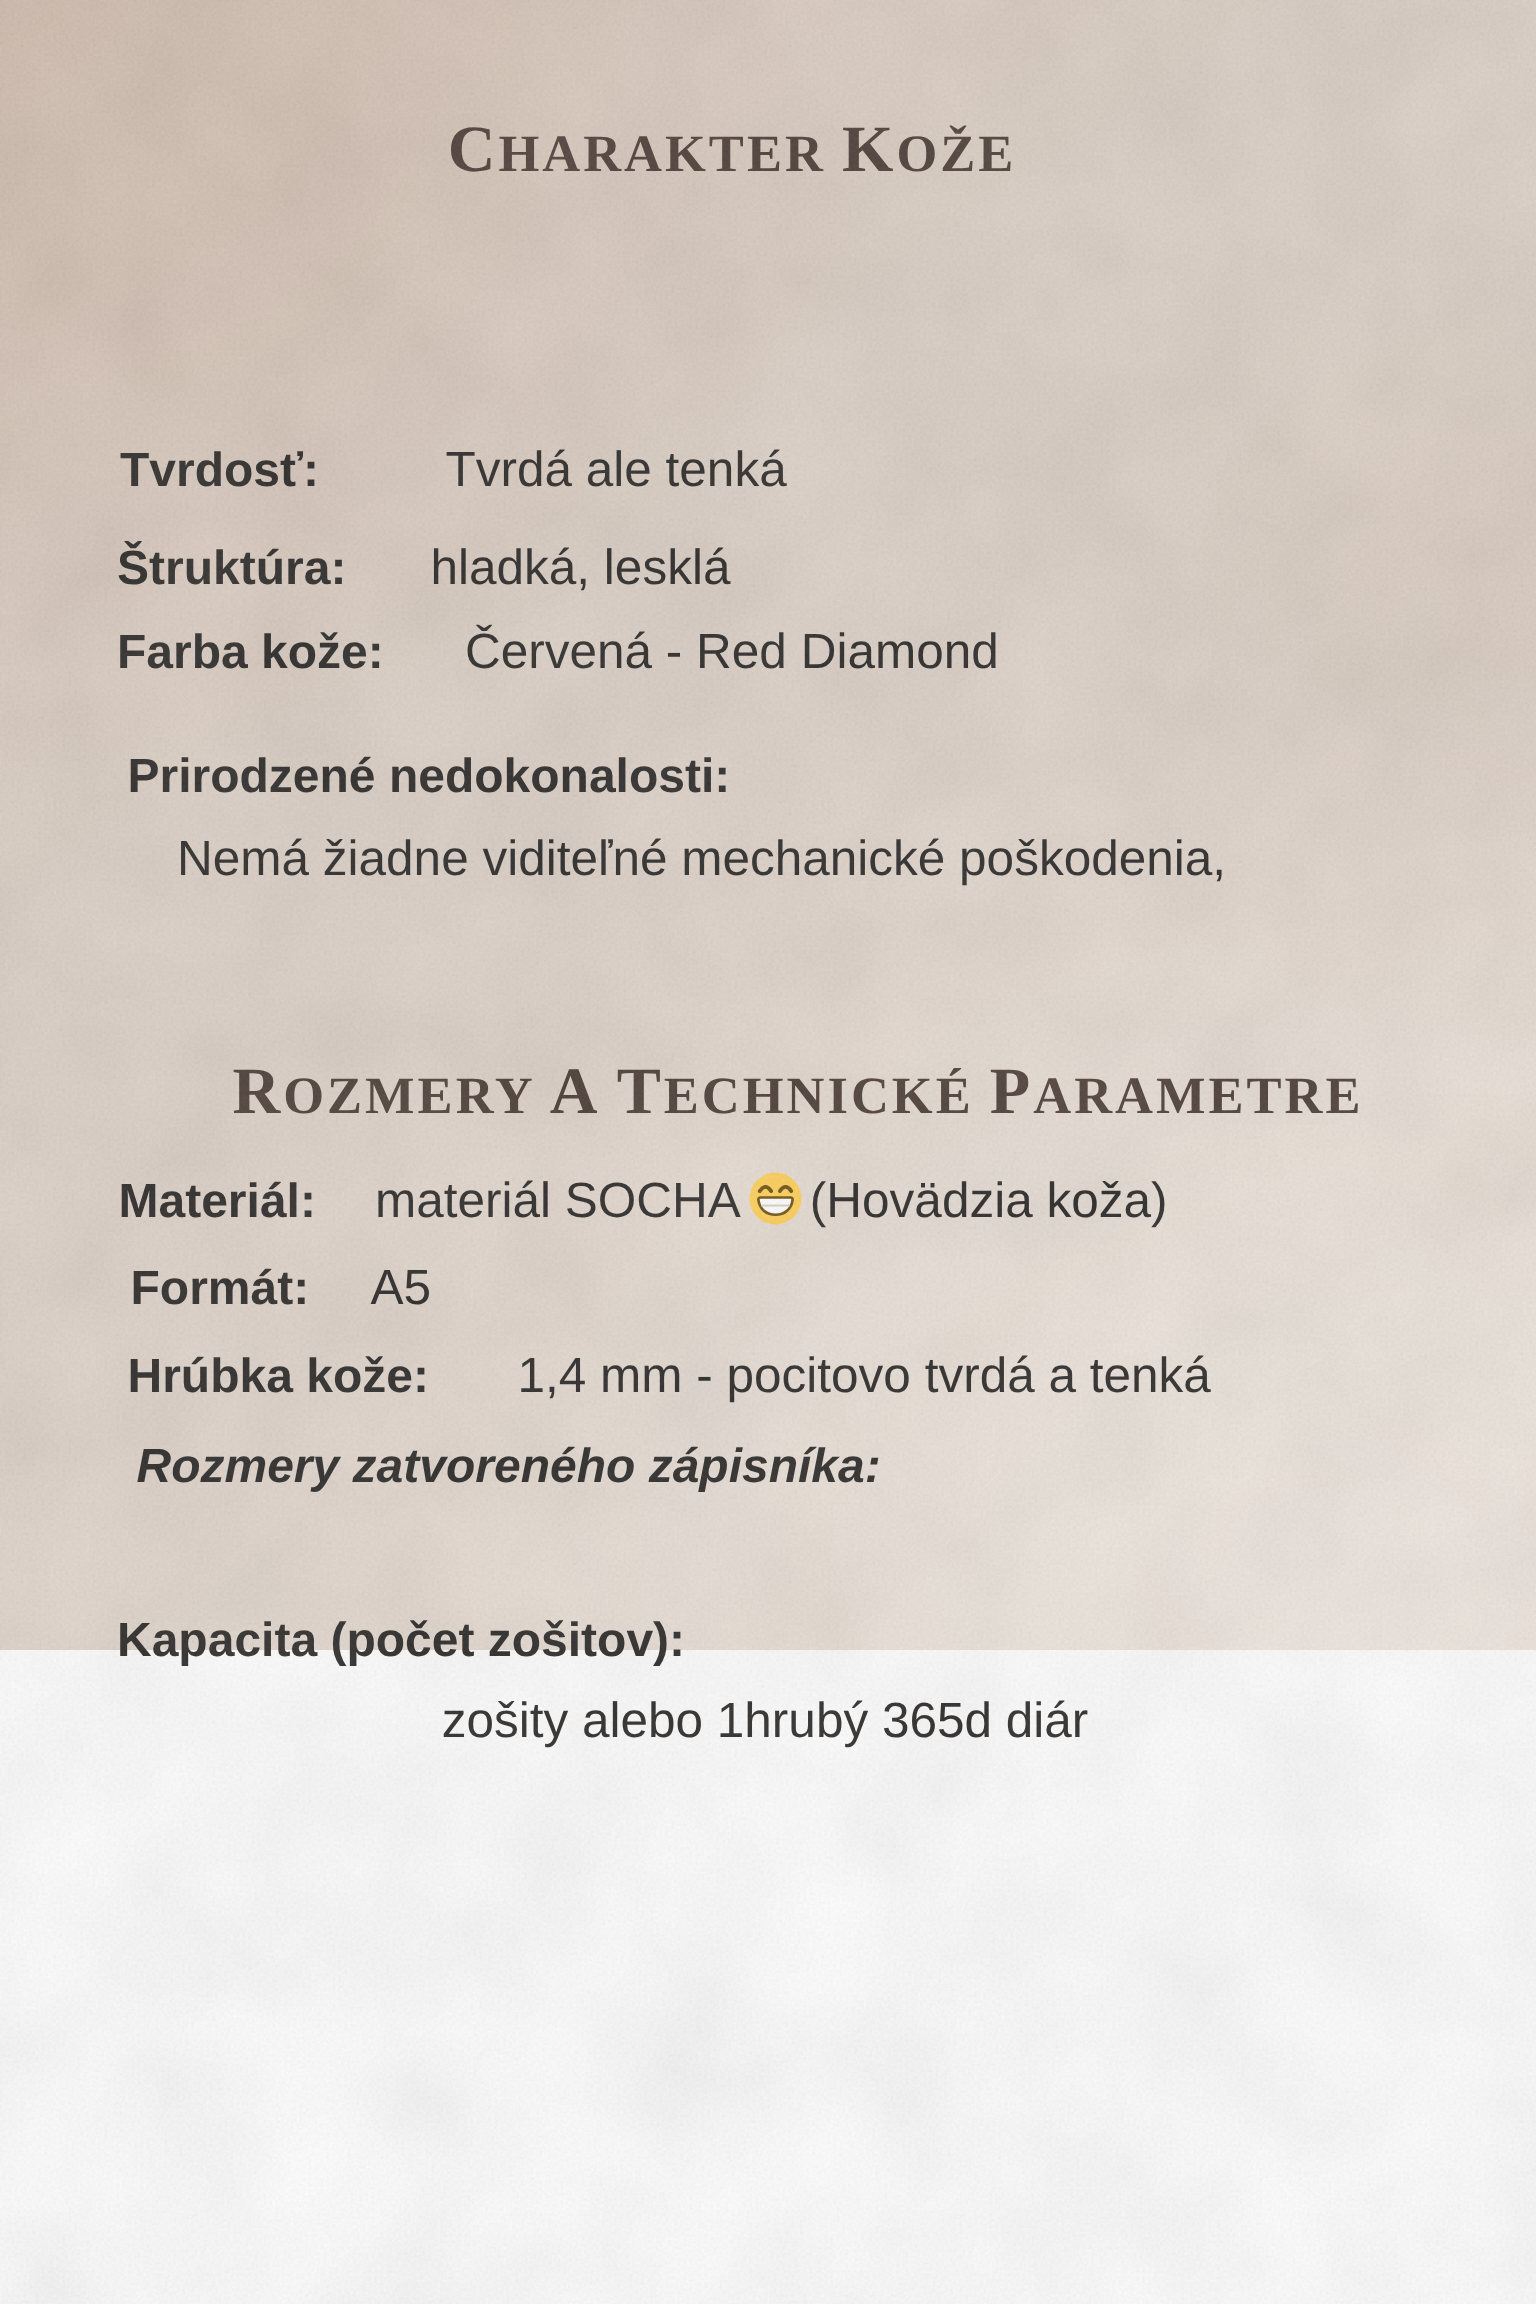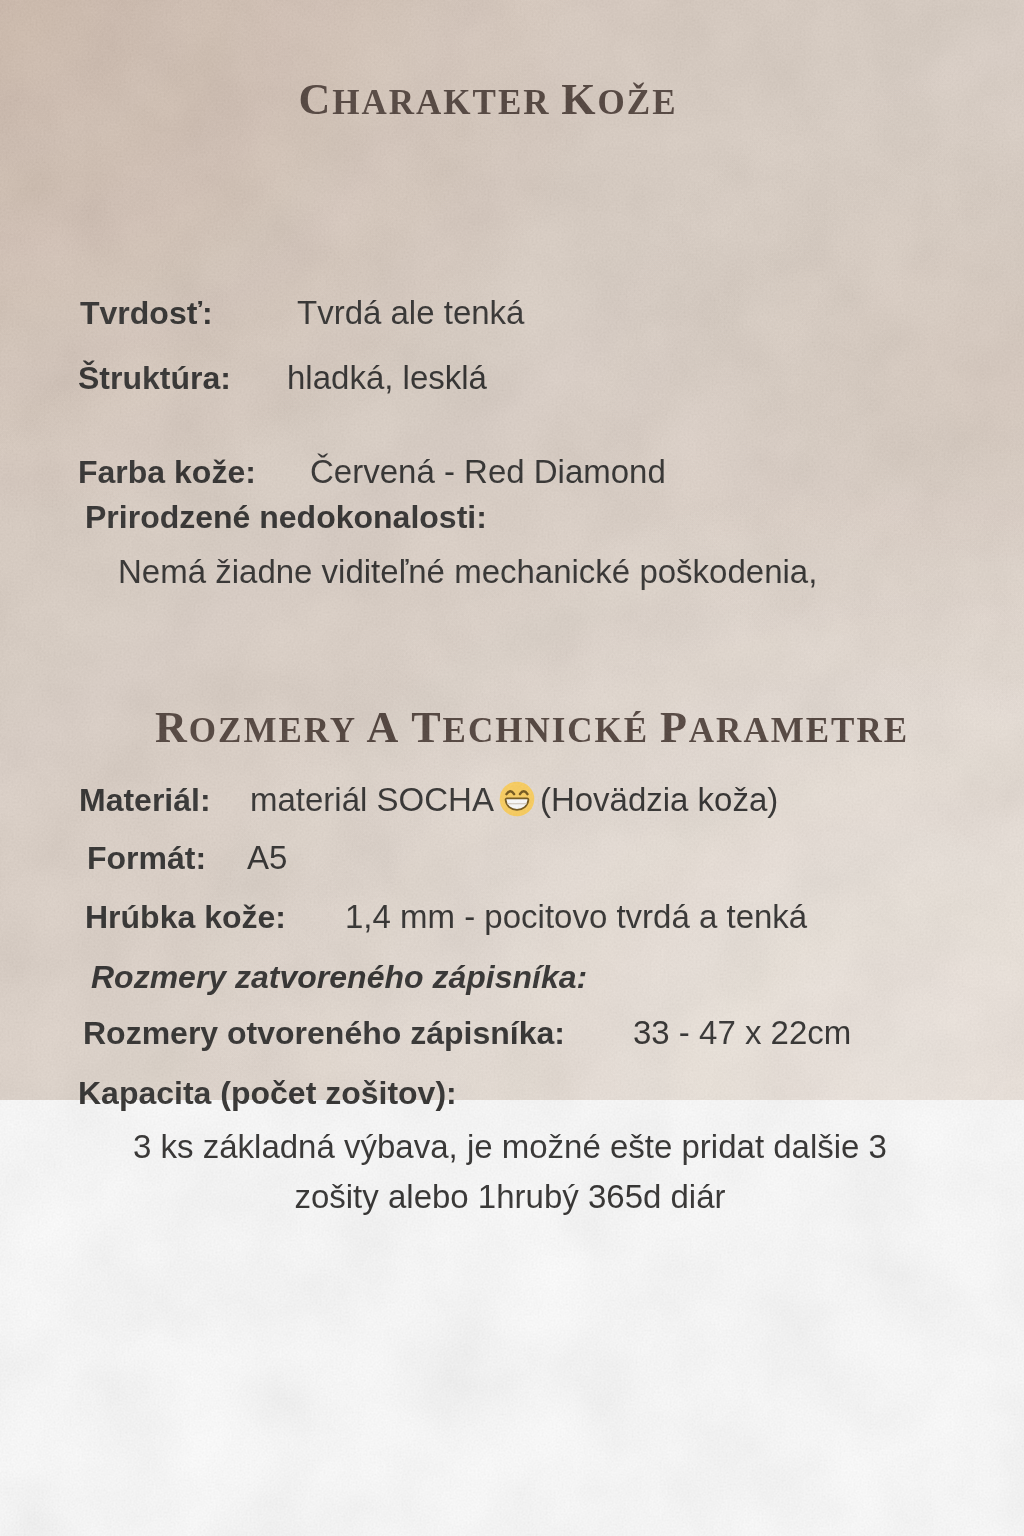--- a/index.html
+++ b/index.html
@@ -36,21 +36,21 @@
   .fancy-title .cap{font-size:1.26em;}
   .title-1{top:72px;left:0;width:976px;}
   .title-2{top:700px;left:40px;width:984px;}
 
   .row{position:absolute;left:0;width:1024px;height:46px;line-height:46px;white-space:nowrap;}
   .lbl{position:absolute;font-weight:700;font-size:32px;}
   .val{position:absolute;font-weight:400;font-size:33px;}
 
   .r1{top:290px;} .r1 .lbl{left:80px;} .r1 .val{left:297px;}
   .r2{top:355px;} .r2 .lbl{left:78px;} .r2 .val{left:287px;}
-  .r3{top:449px;} .r3 .lbl{left:78px;} .r3 .val{left:310px;}
+  .r3{top:411px;} .r3 .lbl{left:78px;} .r3 .val{left:310px;}
   .r4{top:494px;} .r4 .lbl{left:85px;}
   .r4b{top:549px;} .r4b .val{left:118px;}
 
   .r5{top:777px;} .r5 .lbl{left:79px;} .r5 .val{left:250px;}
   .r6{top:835px;padding-left:39px;} .r6 .lbl{left:87px;} .r6 .val{left:247px;}
   .r7{top:894px;} .r7 .lbl{left:85px;} .r7 .val{left:345px;}
   .r8{top:954px;} .r8 .lbl{left:91px;font-style:italic;} .r8 .val{left:633px;}
   .r9{top:1010px;} .r9 .lbl{left:83px;} .r9 .val{left:633px;}
   .r10{top:1070px;} .r10 .lbl{left:78px;}
 
@@ -114,31 +114,26 @@
 
     <div class="row r7">
       <span class="lbl">Hrúbka kože:</span>
       <span class="val">1,4 mm - pocitovo tvrdá a tenká</span>
     </div>
 
     <div class="row r8">
       <span class="lbl">Rozmery zatvoreného zápisníka:</span>
     </div>
 
-    <div class="row r9">
-      <span class="lbl">Rozmery otvoreného zápisníka:</span>
-      <span class="val">33 - 47 x 22cm</span>
-    </div>
 
     <div class="row r10">
       <span class="lbl">Kapacita (počet zošitov):</span>
     </div>
 
     <div class="capacity-text">
-      <div>3 ks základná výbava, je možné ešte pridat dalšie 3</div>
       <div>zošity alebo 1hrubý 365d diár</div>
     </div>
 
   </div>
 
   <svg class="texture" width="1024" height="1536">
     <filter id="blotch" x="0" y="0" width="100%" height="100%">
       <feTurbulence type="fractalNoise" baseFrequency="0.012" numOctaves="3" seed="11"></feTurbulence>
       <feColorMatrix type="saturate" values="0"></feColorMatrix>
       <feComponentTransfer>

